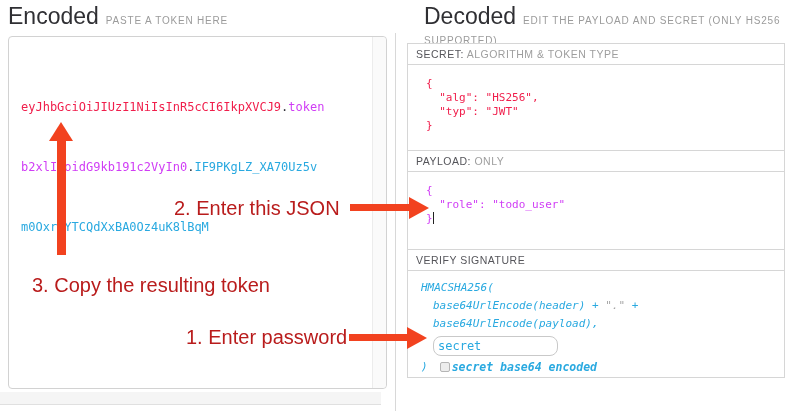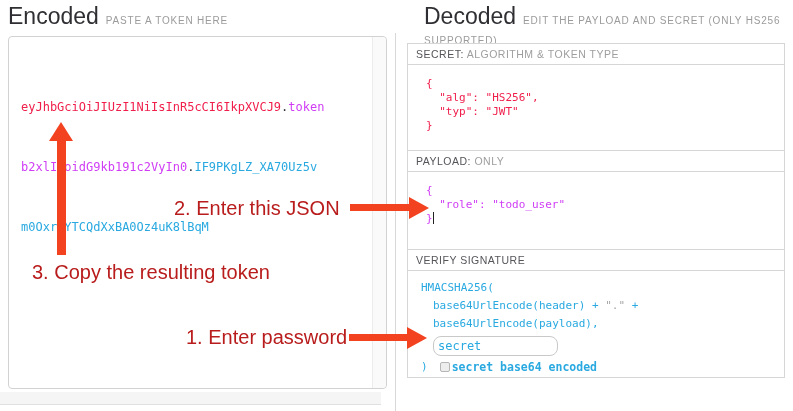--- a/index.html
+++ b/index.html
@@ -30,21 +30,21 @@
   .label-light { color:#9e9e9e; }
   .code-area { width:100%; border-bottom:1px solid #d6d6d6; background:#fff; position:relative; }
   .code-pre { font-family:"DejaVu Sans Mono", monospace; font-size:11px; line-height:14px; white-space:pre; padding:12px 0 0 18px; }
   #header-area { height:86px; }
   #payload-area { height:78px; }
   #signature-area { height:105px; border-bottom:none; }
   #header-json { color:#f01e4b; }
   #payload-json { color:#d03df5; }
   .caret { display:inline-block; width:1px; height:12px; background:#222; vertical-align:-2px; }
 
-  .sig-line { font-family:"DejaVu Sans Mono", monospace; font-size:11px; color:#29a9e0; white-space:pre; line-height:18px; }
+  .sig-line { font-family:"DejaVu Sans Mono", monospace; font-size:11px; color:#29a9e0; white-space:pre; line-height:18px;font-style:italic; }
   .sig-dot-gray { color:#a6a6a6; }
   #sig-block { padding:8px 0 0 13px; }
   .sig-indent { padding-left:12px; }
   #secret-input { margin:3px 0 2px 12px; width:125px; height:20px; border:1px solid #c9c9c9; border-radius:8px; font-family:"DejaVu Sans Mono", monospace; font-size:12px; color:#29a9e0; padding:0 4px; background:#fff; outline:none; }
   #b64-row { display:flex; align-items:center; line-height:14px; }
   #b64-checkbox { display:inline-block; width:10px; height:10px; background:#ededed; border:1px solid #b5b5b5; border-radius:2px; margin:0 2px 0 12px; }
   #b64-label { font-weight:bold; font-size:11.5px; }
 
   
   .annot-text { color:#b91c1c; font-size:20px; white-space:nowrap; }
@@ -111,21 +111,21 @@
         <span class="sig-line">)</span>
         <span id="b64-checkbox"></span>
         <span class="sig-line" id="b64-label">secret base64 encoded</span>
       </div>
     </div>
   </div>
 </div>
 
 <div class="abs arrow-head-up" style="left:49px; top:122px;"></div>
 <div class="abs arrow-shaft" style="left:57px; top:140px; width:9px; height:115px;"></div>
-<div class="abs annot-text" style="left:32px; top:261px;text-align:center;">3. Copy the resulting token</div>
+<div class="abs annot-text" style="left:32px; top:274px;text-align:center;">3. Copy the resulting token</div>
 
 <div class="abs annot-text" style="left:174px; top:197px;">2. Enter this JSON</div>
 <div class="abs arrow-shaft" style="left:350px; top:204px; width:60px; height:7px;"></div>
 <div class="abs arrow-head-right" style="left:409px; top:197px;"></div>
 
 <div class="abs annot-text" style="left:186px; top:326px;">1. Enter password</div>
 <div class="abs arrow-shaft" style="left:349px; top:334px; width:59px; height:7px;"></div>
 <div class="abs arrow-head-right" style="left:407px; top:327px;"></div>
 
 </body></html>

